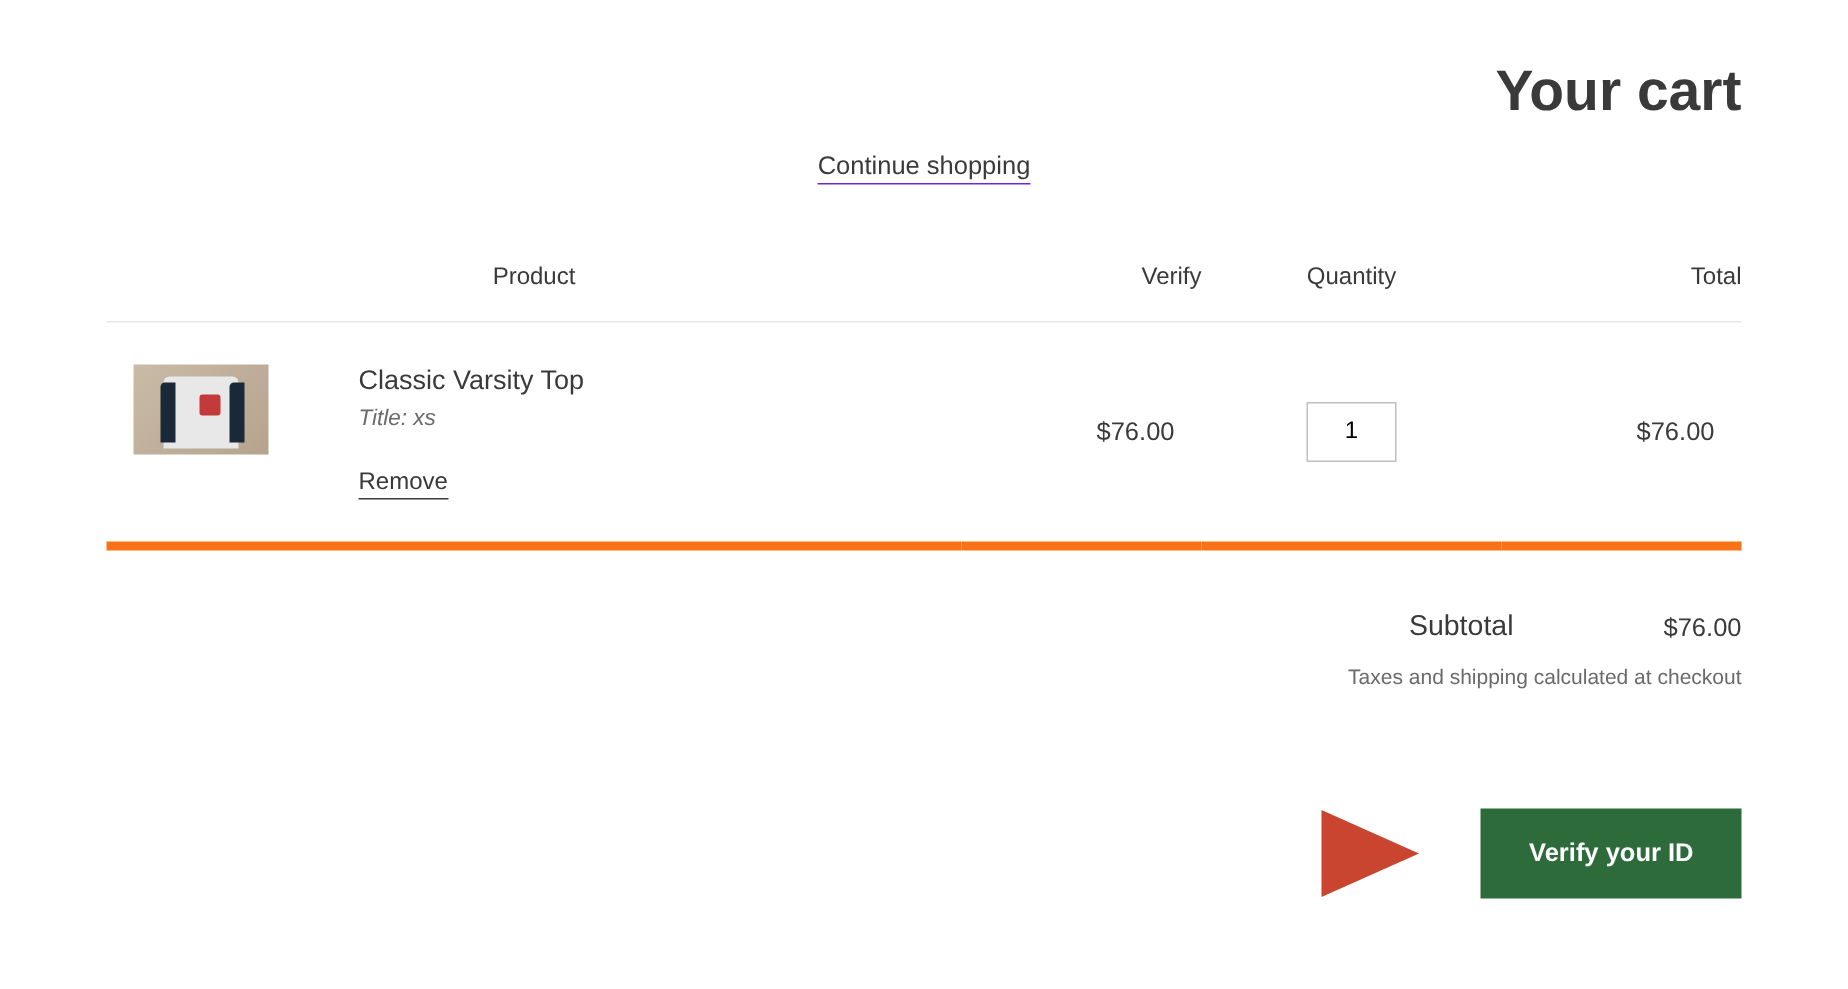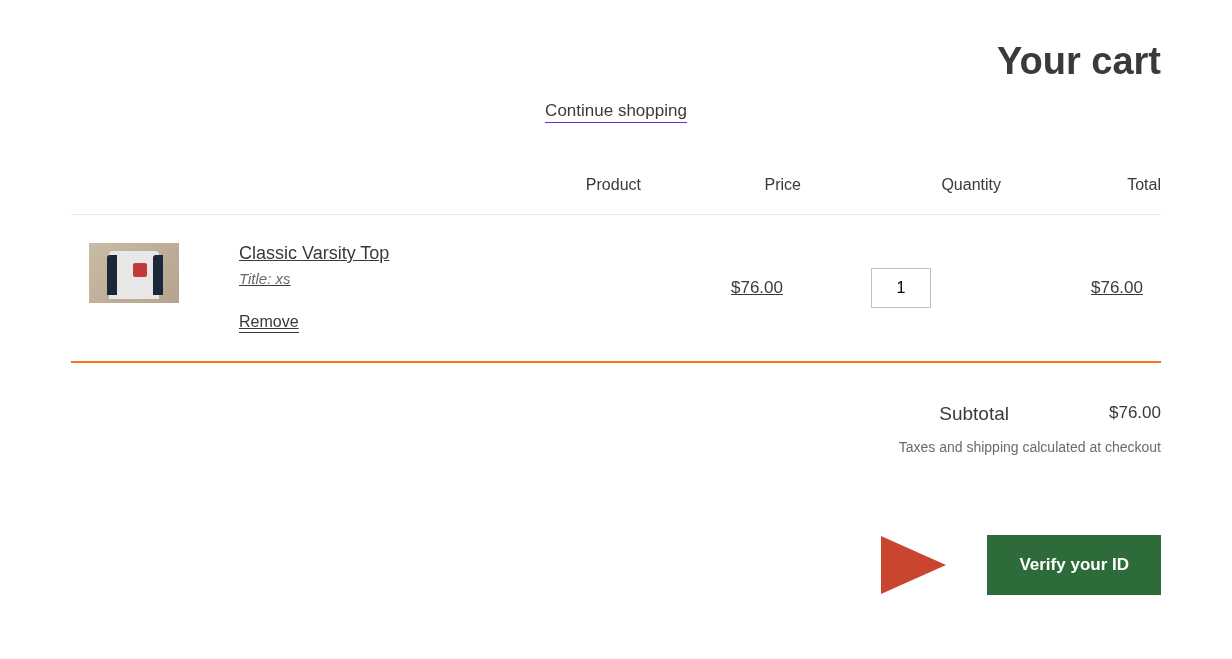--- a/index.html
+++ b/index.html
@@ -38,35 +38,34 @@
     .continue-link span {
       border-bottom: 1px solid #6d28d9;
       padding-bottom: 2px;
     }
     .cart-table {
       width: 100%;
       margin-top: 55px;
       border-collapse: collapse;
     }
     .cart-table thead th {
-      text-align: right;
+      text-align: center;
       font-weight: 400;
       font-size: 16px;
       color: #3a3a3a;
       padding: 0 0 20px 0;
       border-bottom: 1px solid #e6e6e6;
     }
     .cart-table thead th.col-price { text-align: right; width: 160px; }
-    .cart-table thead th.col-qty { text-align: right; width: 200px; }
+    .cart-table thead th.col-qty { text-align: center; width: 200px; }
     .cart-table thead th.col-total { text-align: right; width: 160px; }
     .cart-table tbody td {
       padding: 28px 18px;
-      border-bottom: 2px solid #f97316;
+      border-bottom: 6px solid #f97316;
       vertical-align: middle;
-      text-decoration: underline;
     }
     .product-cell {
       display: flex;
       align-items: flex-start;
       gap: 60px;
     }
     .product-thumb {
       width: 90px;
       height: 60px;
       background: linear-gradient(135deg, #c9bba7 0%, #b5a38d 100%);
@@ -142,21 +141,21 @@
       border: 1px solid #bfbfbf;
       outline: none;
     }
     .totals {
       margin-top: 40px;
       text-align: right;
     }
     .subtotal-row {
       display: flex;
       justify-content: flex-end;
-      align-items: flex-start;
+      align-items: flex-end;
       gap: 100px;
       margin-bottom: 14px;
       margin-top: 28px;
     }
     .subtotal-label {
       font-size: 19px;
       color: #3a3a3a;
     }
     .subtotal-value {
       font-size: 17px;
@@ -198,21 +197,21 @@
   <h1 class="page-title">Your cart</h1>
 
   <a href="#" class="continue-link">
     <span>Continue shopping</span>
   </a>
 
   <table class="cart-table">
     <thead>
       <tr>
         <th class="col-product">Product</th>
-        <th class="col-price">Price</th>
+        <th class="col-price">Verify</th>
         <th class="col-qty">Quantity</th>
         <th class="col-total">Total</th>
       </tr>
     </thead>
     <tbody>
       <tr>
         <td>
           <div class="product-cell">
             <div class="product-thumb">
               <div class="thumb-patch"></div>

